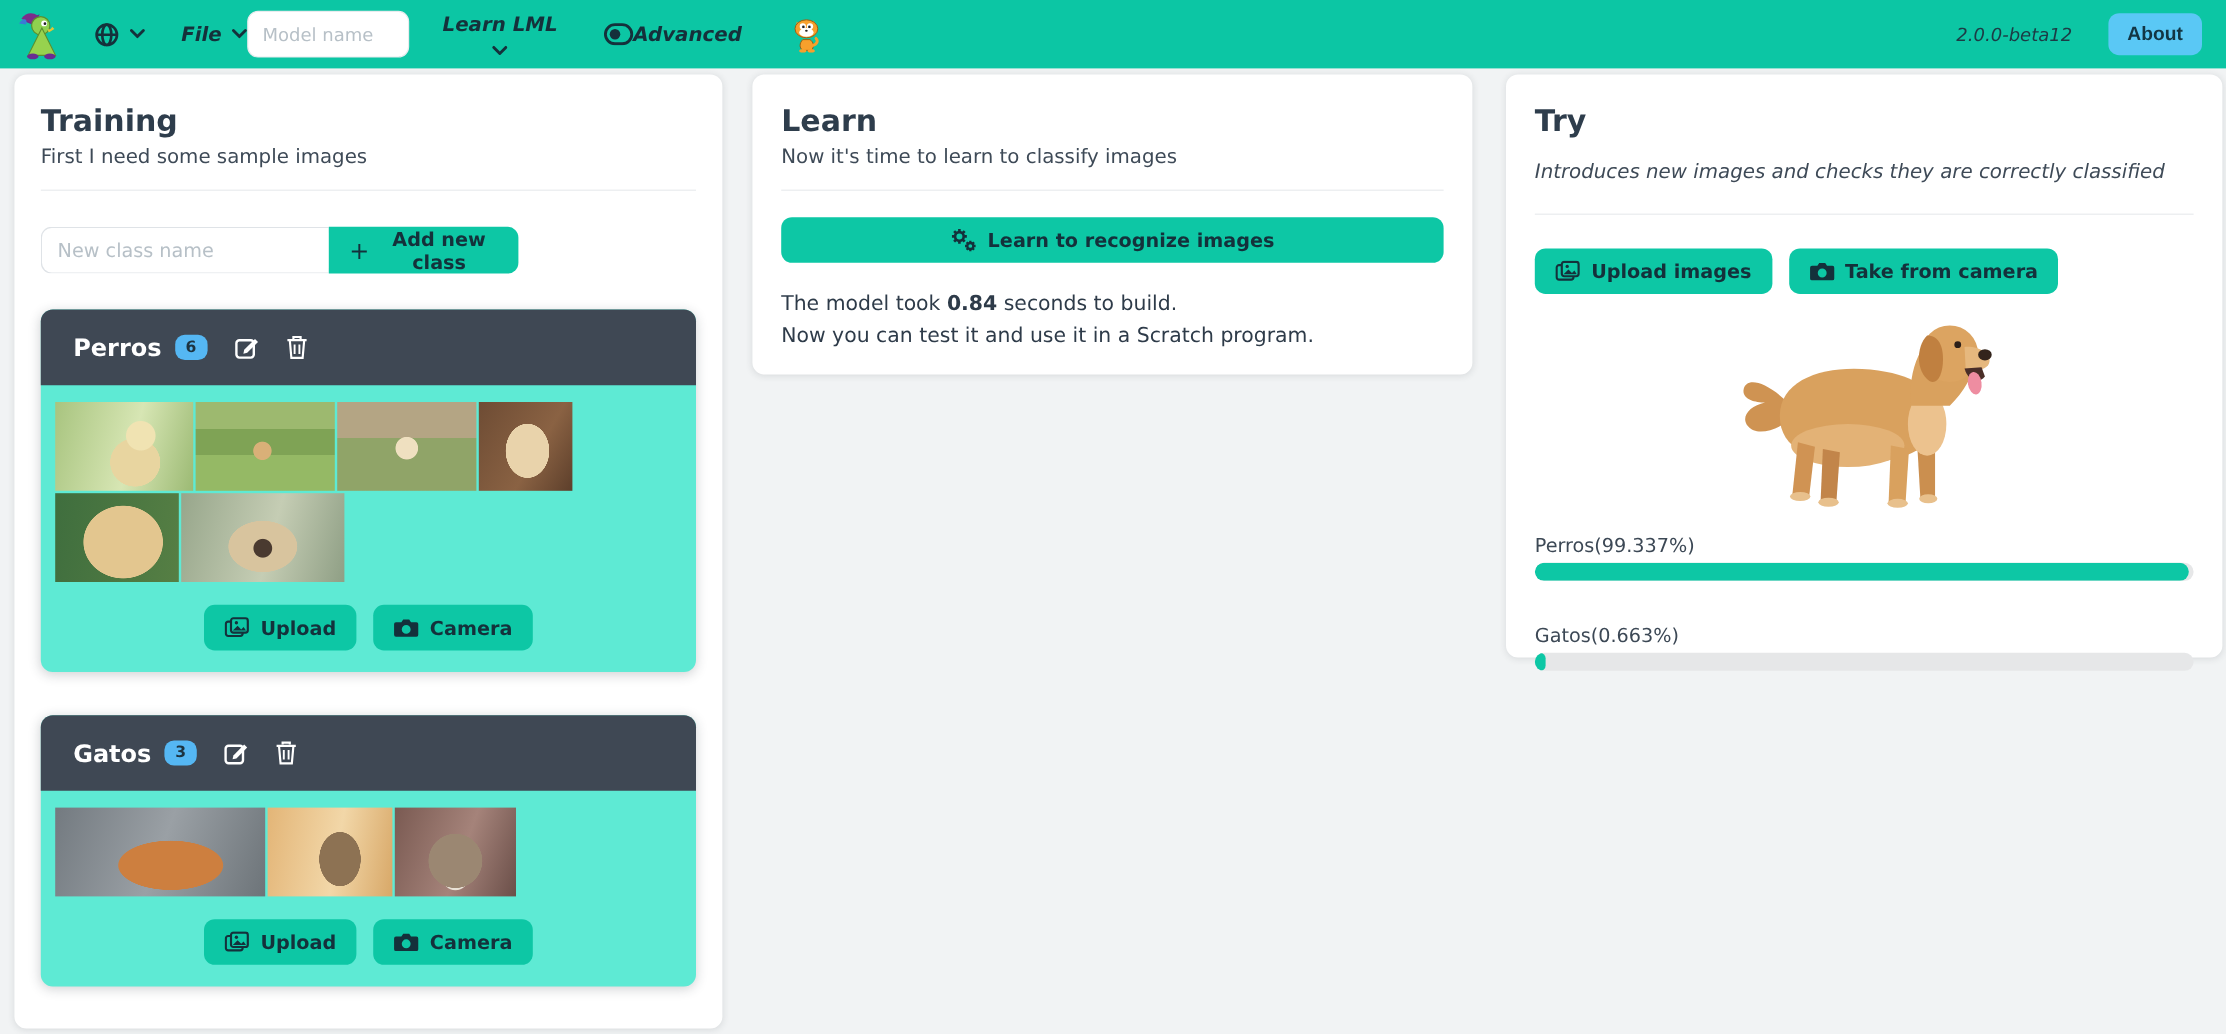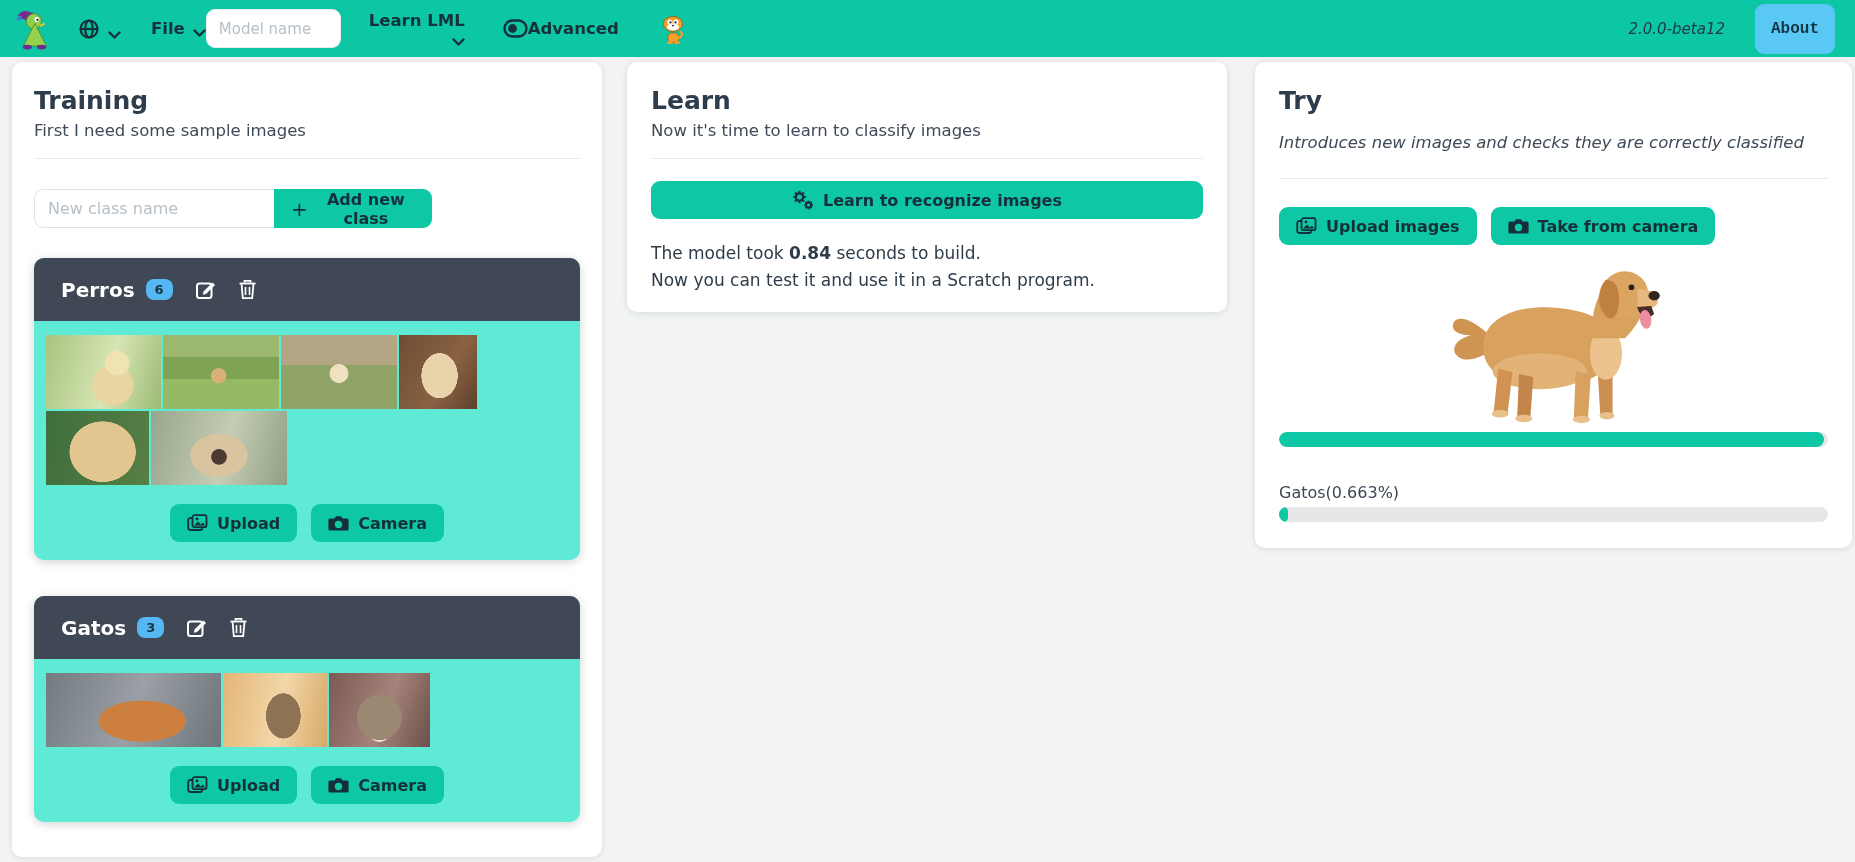--- a/index.html
+++ b/index.html
@@ -8,40 +8,40 @@
     width:1855px; height:862px; overflow:hidden;
     background:#f1f3f4;
     font-family:"DejaVu Sans","Liberation Sans",sans-serif;
     color:#2f3e4d;
   }
   
   nav {
     height:57px; background:#0cc6a4;
     display:flex; align-items:center;
   }
-  .nav-item { display:flex; align-items:flex-end; gap:8px; cursor:pointer; color:#15313b; }
+  .nav-item { display:flex; align-items:center; gap:8px; cursor:pointer; color:#15313b;font-style:italic; }
   .nav-label { font-size:16.5px; font-weight:600; color:#15313b; }
   .logo { margin-left:14px; display:flex; }
   .lang-menu { margin-left:26px; }
   .file-menu { margin-left:30px; }
   .model-input {
     width:135px; height:39px; border:1px solid #e8ecee;
     border-radius:9px; padding:0 12px; font-size:15px; color:#333;
     font-family:inherit; outline:none; background:#fff;
   }
   .model-input::placeholder { color:#b7c0c7; }
   .lml-menu { margin-left:28px;flex-direction:column; }
   .advanced-toggle { margin-left:38px; gap:0; }
   .scratch-cat { margin-left:42px; display:flex; cursor:pointer; }
   .nav-spacer { flex:1; }
   .version { font-size:15px; font-style:italic; color:#1c3b45; }
   .about-btn {
     margin:0 20px 0 30px; background:#5ac8f5; color:#123644;
-    border:none; border-radius:9px; height:50px; padding:0 16px;
-    font-size:16px; font-weight:600; font-family:Liberation Mono, monospace; cursor:pointer;
+    border:none; border-radius:9px; height:35px; padding:0 16px;
+    font-size:16px; font-weight:600; font-family:Liberation Sans, sans-serif; cursor:pointer;
   }
   
   main { position:relative; height:807px; }
   .panel {
     position:absolute; background:#fff; border-radius:10px;
     box-shadow:0 1px 6px rgba(40,50,60,.12);
   }
   #training-panel { left:12px; top:5px; width:590px; height:795px; padding:20px 22px; }
   #learn-card    { left:627px; top:5px; width:600px; height:250px; padding:20px 24px; }
   #try-card      { left:1255px; top:5px; width:597px; height:486px; padding:20px 24px; }
@@ -364,20 +364,21 @@
         <circle cx="190" cy="40" r="25" fill="#dca461"></circle>
         <path d="M170 24 C160 34 160 56 172 64 C179 68 184 58 184 45 C184 33 180 24 170 24 Z" fill="#c08040"></path>
         <path d="M203 34 C216 33 226 40 225 47 C224 54 213 56 204 53 Z" fill="#e6b87e"></path>
         <ellipse cx="221" cy="41" rx="6" ry="5" fill="#33241c"></ellipse>
         <path d="M203 53 C206 64 215 67 221 60 L218 52 Z" fill="#4a2e28"></path>
         <ellipse cx="212" cy="66" rx="6" ry="10" fill="#ee8da1" transform="rotate(-8 212 66)"></ellipse>
         <circle cx="197" cy="32" r="3" fill="#2c1f18"></circle>
       </svg>
     </div>
 
+    <div class="pred-label">Perros(99.337%)</div>
     <div class="bar">
       <div class="bar-fill" style="width: 99.337%;"></div>
     </div>
 
     <div class="pred-label gap">Gatos(0.663%)</div>
     <div class="bar">
       <div class="bar-fill" style="width: 0.663%;"></div>
     </div>
   </section>
 

